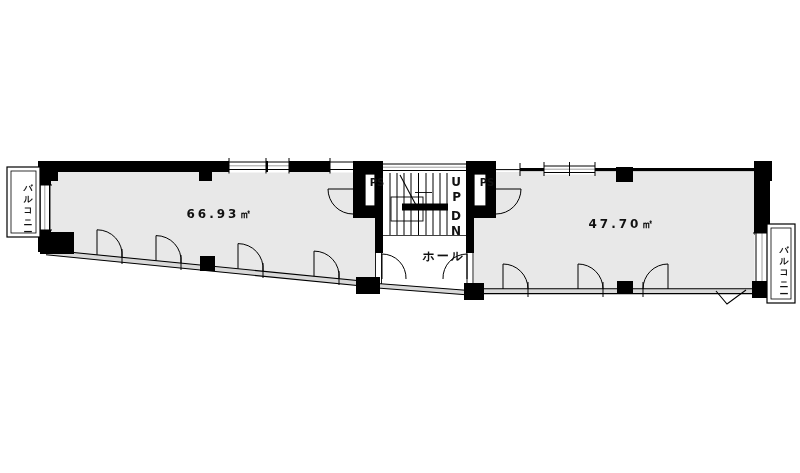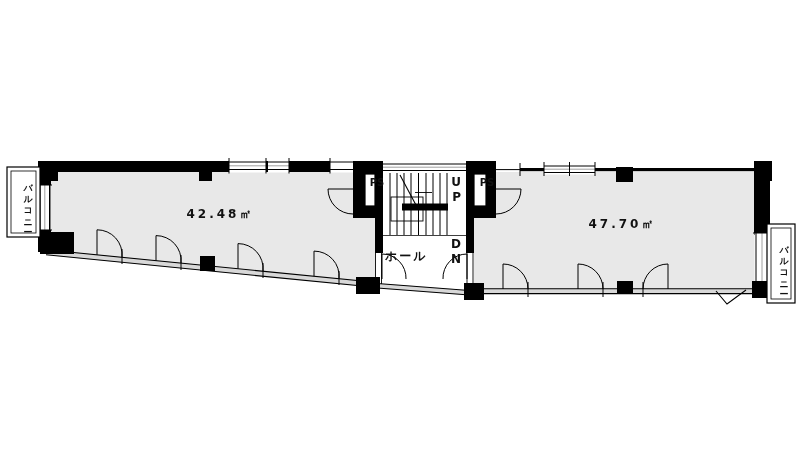--- a/index.html
+++ b/index.html
@@ -2,21 +2,21 @@
 <html><head>
 <meta charset="utf-8">
 <style>
   html,body{margin:0;padding:0;background:#fff;}
   #stage{position:relative;width:800px;height:473px;background:#fff;overflow:hidden;
          font-family:"DejaVu Sans","Liberation Sans",sans-serif;}
   #stage svg{position:absolute;left:0;top:0;}
   .plan-label{position:absolute;color:#111;white-space:nowrap;}
   .room-size{font-size:12px;font-weight:600;letter-spacing:4px;text-align:center;}
   .room-area{font-size:12px;font-weight:600;letter-spacing:3px;text-align:center;}
-  .hall-label{font-size:12px;font-weight:bold;letter-spacing:2px;text-align:left;}
+  .hall-label{font-size:12px;font-weight:bold;letter-spacing:2px;text-align:right;}
   .stack{font-weight:bold;word-break:break-all;line-height:14.5px;font-size:12px;width:14px;
          text-align:right;white-space:normal;}
   .ps-stack{font-weight:bold;word-break:break-all;line-height:14px;font-size:10px;width:24px;
          text-align:center;white-space:normal;}
   .vtext{writing-mode:vertical-rl;font-size:9px;letter-spacing:2px;text-align:center;
          font-weight:600;white-space:normal;}
 </style>
 </head>
 <body>
 
@@ -236,28 +236,28 @@
   <g>
     <rect x="7" y="167" width="33" height="70" fill="#fff" stroke="#000" stroke-width="1.2"></rect>
     <rect x="11" y="171" width="25" height="62" fill="#fff" stroke="#000" stroke-width="0.8"></rect>
   </g>
   <g>
     <rect x="767" y="224" width="28" height="79" fill="#fff" stroke="#000" stroke-width="1.2"></rect>
     <rect x="771" y="228" width="20" height="71" fill="#fff" stroke="#000" stroke-width="0.8"></rect>
   </g>
 </svg>
 
-<div class="plan-label room-area" style="left:148px;top:206px;width:145px;">42.48㎡</div>
+<div class="plan-label room-area" style="left:148px;top:206px;width:145px;">66.93㎡</div>
 
 <div class="plan-label room-area" style="left:550px;top:216px;width:145px;">47.70㎡</div>
 
 <div class="plan-label hall-label" style="left:385px;top:248px;width:80px;">ホール</div>
 
 <div class="plan-label stack" style="left:447px;top:175px;">UP</div>
-<div class="plan-label stack" style="left:447px;top:209px;margin-top:28px;">DN</div>
+<div class="plan-label stack" style="left:447px;top:209px;">DN</div>
 
 <div class="plan-label ps-stack" style="left:365px;top:176px;">PS</div>
 <div class="plan-label ps-stack" style="left:475px;top:176px;">PS</div>
 
 <div class="plan-label vtext" style="left:13px;top:174px;width:21px;height:56px;">バルコニー</div>
 <div class="plan-label vtext" style="left:772px;top:232px;width:18px;height:64px;">バルコニー</div>
 
 </div>
 
 </body></html>

